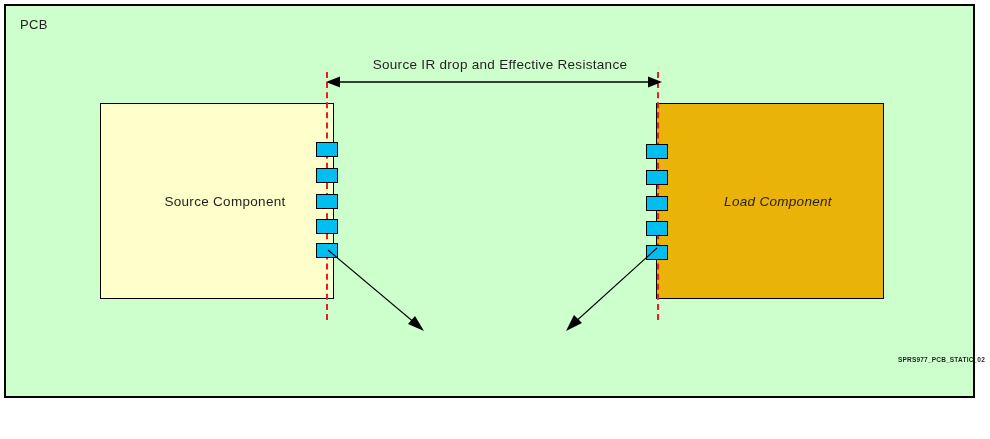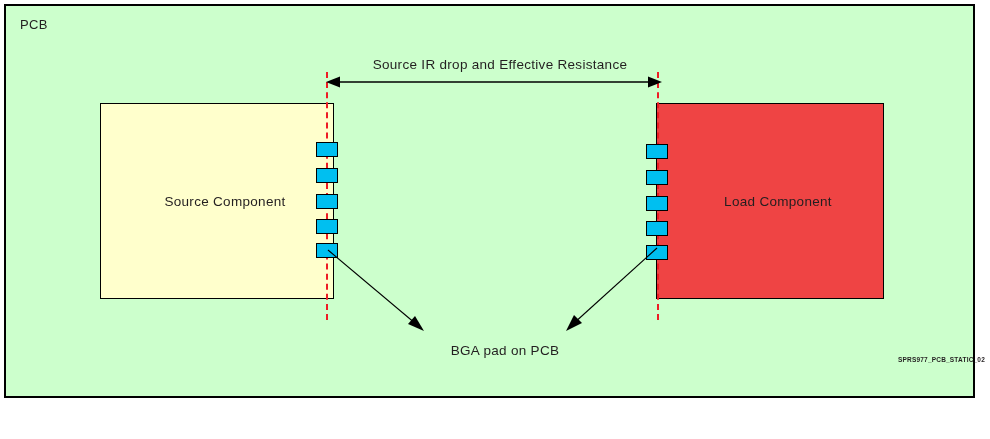--- a/index.html
+++ b/index.html
@@ -60,21 +60,22 @@
     top: 103px;
     width: 234px;
     height: 196px;
     background: #ffffcc;
   }
   #load-component {
     left: 656px;
     top: 103px;
     width: 228px;
     height: 196px;
-    background: #ef4444;
+    background: #eab308;
+    font-style: italic;
   }
   
   .ref-line {
     position: absolute;
     width: 0;
     border-left: 2px dashed #ed1c24;
   }
   #ref-line-source {
     left: 326px;
     top: 72px;
@@ -185,17 +186,16 @@
   <div id="dimension-label">Source IR drop and Effective Resistance</div>
 
   <svg id="callout-arrows" viewBox="0 0 370 110">
 
     <line x1="8" y1="10" x2="96" y2="84" stroke="#000000" stroke-width="1.1"></line>
     <polygon points="104,91 88,84 95,76" fill="#000000"></polygon>
 
     <line x1="337" y1="8" x2="253" y2="84" stroke="#000000" stroke-width="1.1"></line>
     <polygon points="246,91 254,75 262,83" fill="#000000"></polygon>
   </svg>
-  <div id="bga-callout-label">BGA pad on PCB</div>
 
   <div id="watermark">SPRS977_PCB_STATIC_02</div>
 
 </div>
 
 </body></html>

